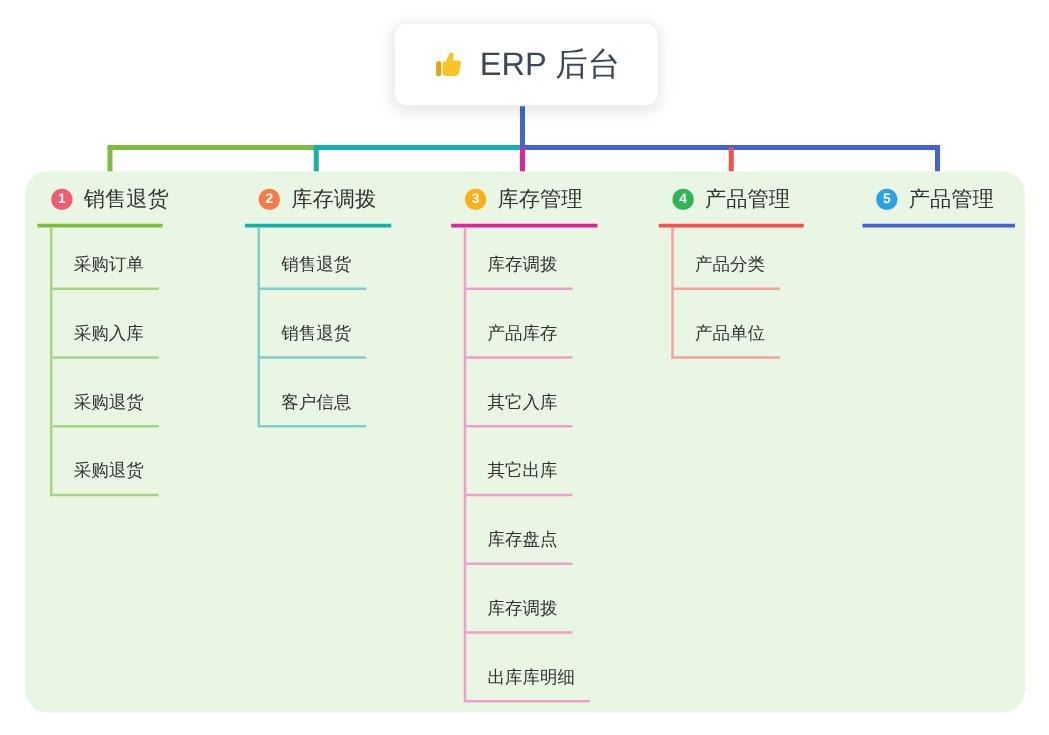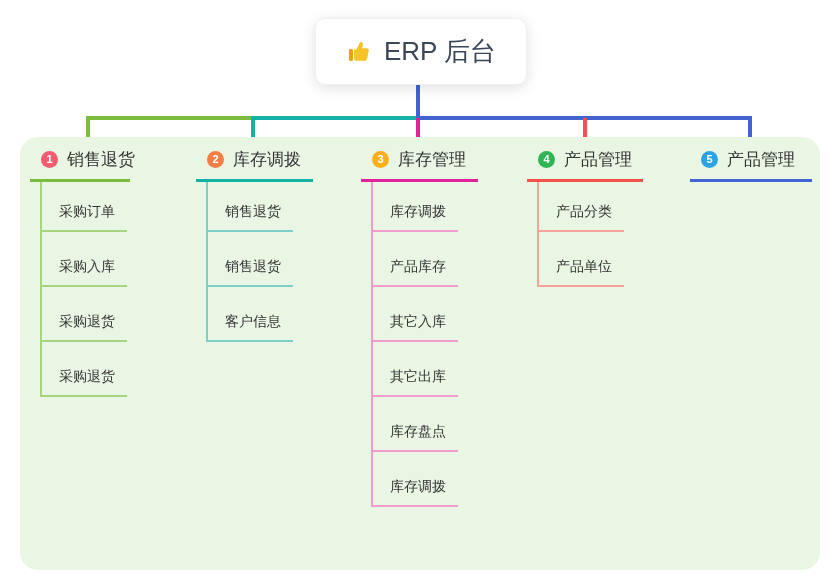--- a/index.html
+++ b/index.html
@@ -116,20 +116,21 @@
     <span class="badge">3</span>
     <span>库存管理</span>
   </div>
   <div class="children">
     <div class="child">库存调拨</div>
     <div class="child">产品库存</div>
     <div class="child">其它入库</div>
     <div class="child">其它出库</div>
     <div class="child">库存盘点</div>
     <div class="child">库存调拨</div>
+    <div class="child">出库库明细</div>
   </div>
 </div>
 
 <div class="branch b4" style="--c: #f4514d; --cl: #f8a09a; --bc: #2fb456;">
   <div class="btitle">
     <span class="badge">4</span>
     <span>产品管理</span>
   </div>
   <div class="children">
     <div class="child">产品分类</div>

